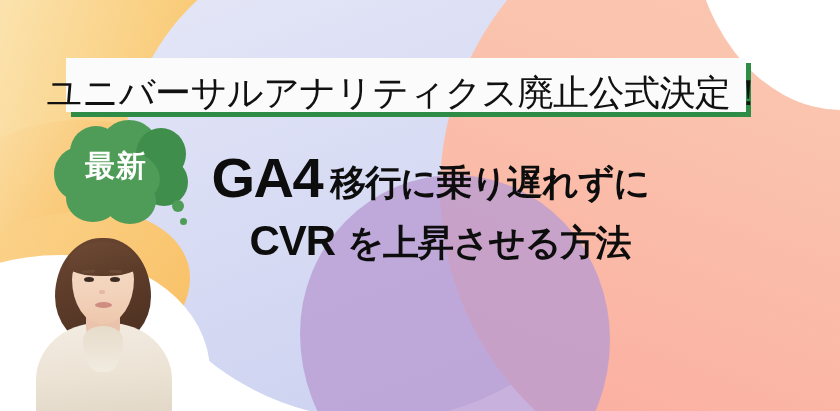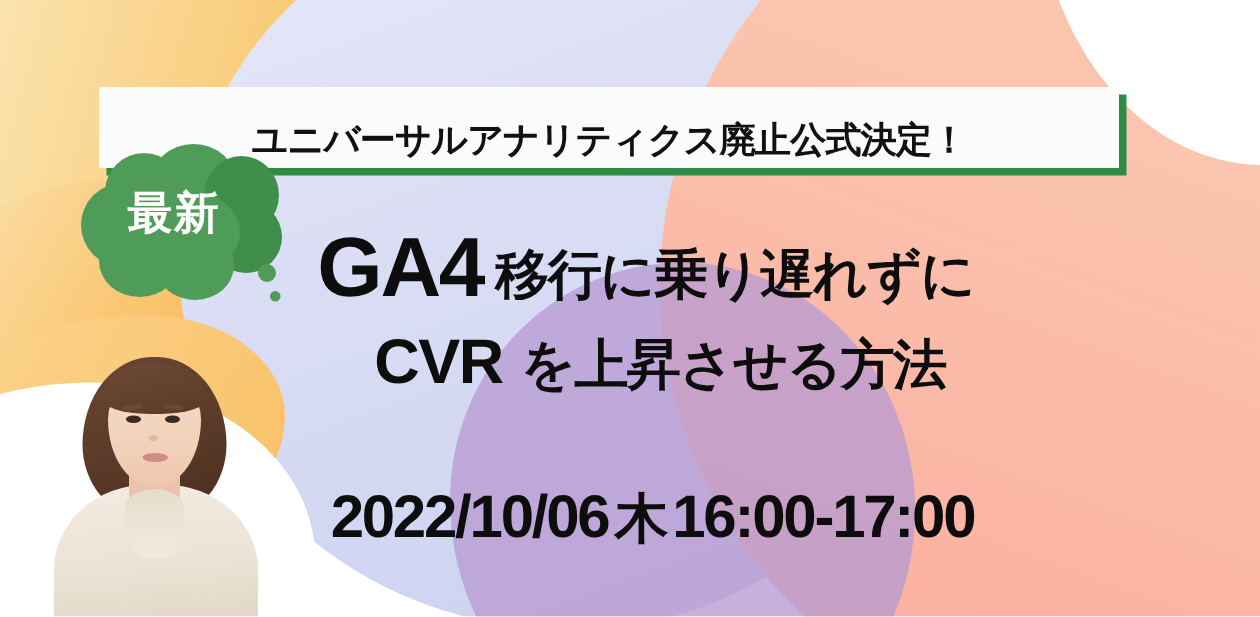--- a/index.html
+++ b/index.html
@@ -112,33 +112,33 @@
     top: 58px;
     width: 680px;
     height: 54px;
     background: #fbfbfb;
     display: flex;
     align-items: center;
     justify-content: center;
   }
   .headline-text {
     font-family: "DejaVu Sans", "Liberation Sans", sans-serif;
-    font-weight: 700;
-    font-size: 24px;
+    font-weight: 400;
+    font-size: 36px;
     letter-spacing: -0.5px;
     color: #111111;
     white-space: nowrap;
     margin-top: 16px;
   }
 
   
   .badge-wrap {
     position: absolute;
     left: 48px;
-    top: 96px;
+    top: 120px;
     width: 150px;
     height: 108px;
   }
   .badge-lobe {
     position: absolute;
     border-radius: 50%;
     background: #4e9c57;
   }
   .badge-lobe.dark { background: #3f8e4c; }
   .badge-text {
@@ -370,21 +370,20 @@
 
   <div class="title-block" data-interactable="false">
     <span class="title-line1" data-interactable="false">
       <span class="ga4" data-interactable="false">GA4</span><span class="line1-jp" data-interactable="false">移行に乗り遅れずに</span>
     </span>
     <span class="title-line2" data-interactable="false">
       <span class="cvr" data-interactable="false">CVR</span><span class="line2-jp" data-interactable="false">を上昇させる方法</span>
     </span>
   </div>
 
-  <div class="date-line" data-interactable="false"><span data-interactable="false">2022/10/06</span><span class="date-jp" data-interactable="false">木</span><span data-interactable="false">16:00-17:00</span></div>
 
   <div class="presenter" data-interactable="false">
     <div class="ph-hair-back" data-interactable="false"></div>
     <div class="ph-body" data-interactable="false"></div>
     <div class="ph-neck" data-interactable="false"></div>
     <div class="ph-collar" data-interactable="false"></div>
     <div class="ph-face" data-interactable="false"></div>
     <div class="ph-fringe" data-interactable="false"></div>
     <div class="ph-brow l" data-interactable="false"></div>
     <div class="ph-brow r" data-interactable="false"></div>

